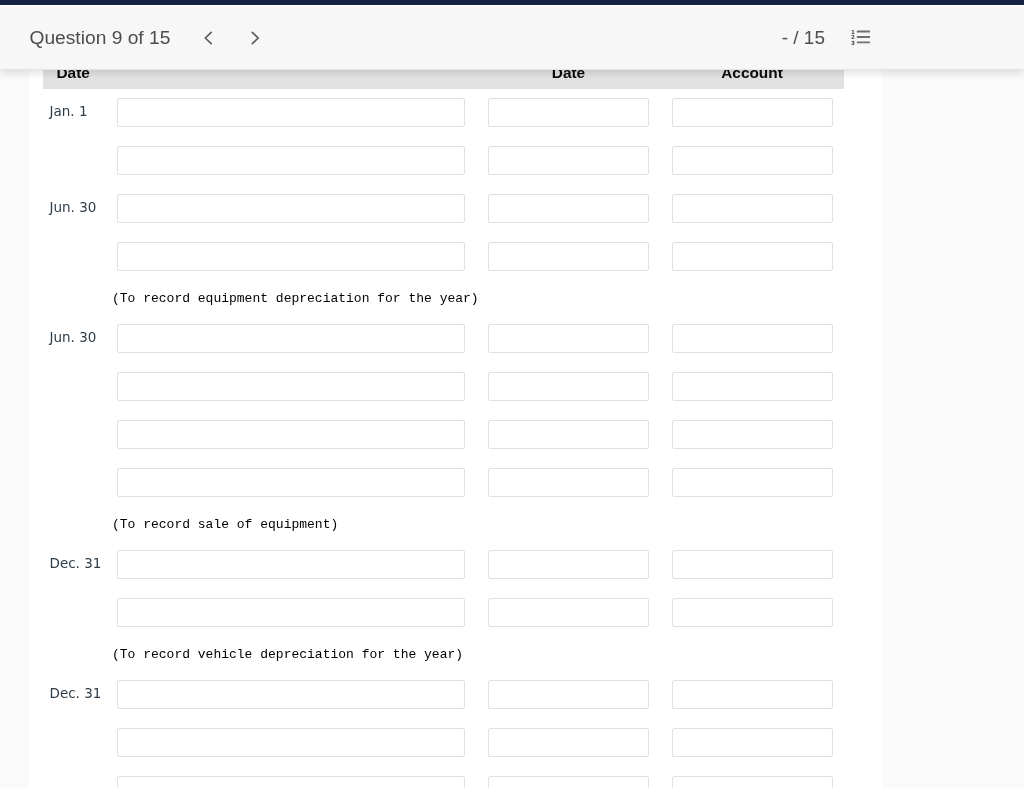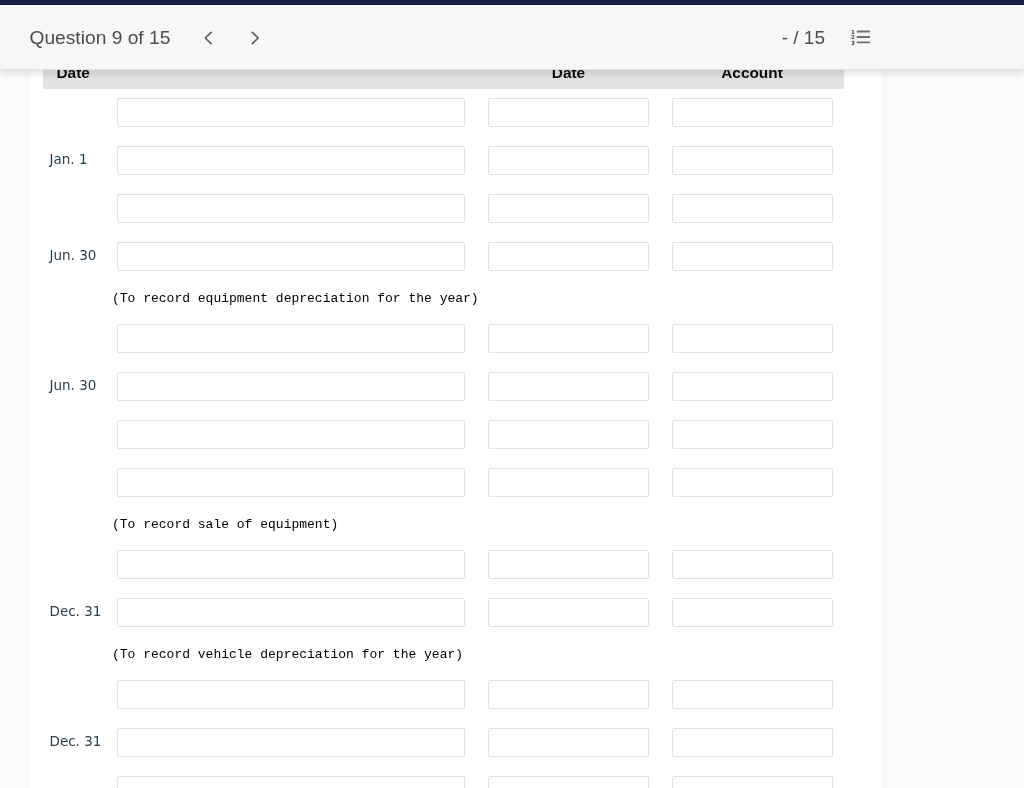--- a/index.html
+++ b/index.html
@@ -22,21 +22,21 @@
   #nextbtn{left:241px;}
   .spacer{flex:1;}
   .score{font-size:19px;color:#4c4c4c;position:absolute;right:199px;top:20px;}
   .listicon{position:absolute;right:154px;top:22.4px;line-height:0;}
 
   .page{position:absolute;left:29px;top:52px;width:853px;bottom:0;background:#fff;overflow:hidden;}
   .thead{position:absolute;left:14px;top:1px;width:801px;height:36px;background:#e2e2e2;}
   .th{position:absolute;top:12px;font-size:15.4px;font-weight:bold;color:#0c0c0c;line-height:15px;white-space:nowrap;text-align:center;}
   .th-c{text-align:center;}
   .inp{position:absolute;height:29px;border:1px solid #e1e1e1;border-radius:2px;background:#fff;box-sizing:border-box;outline:none;padding:0 8px;font-family:"DejaVu Sans",sans-serif;font-size:13px;color:#2e3d49;}
-  .datecell{position:absolute;font-family:"DejaVu Sans",sans-serif;font-size:13.5px;color:#2e3d49;line-height:27px;white-space:nowrap;margin-top:48px;}
+  .datecell{position:absolute;font-family:"DejaVu Sans",sans-serif;font-size:13.5px;color:#2e3d49;line-height:27px;white-space:nowrap;}
   .memo{position:absolute;font-family:Liberation Mono, monospace;font-size:13px;color:#000000;left:83px;line-height:20px;white-space:nowrap;}
 </style>
 </head>
 <body>
 
 <div class="topstripe"></div>
 <div class="hdr">
   <div class="qtitle">Question 9 of 15</div>
   <div class="navbtn" id="prevbtn">
     <svg width="14" height="16" viewBox="0 0 14 16">

